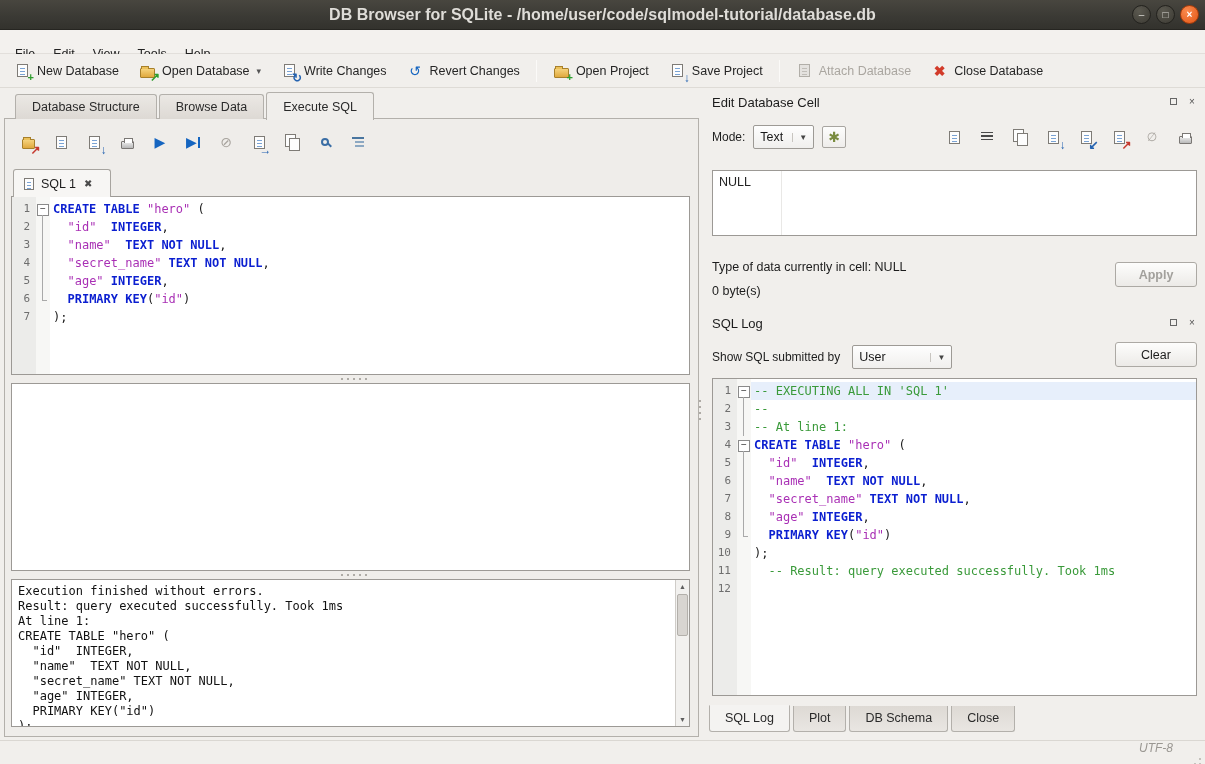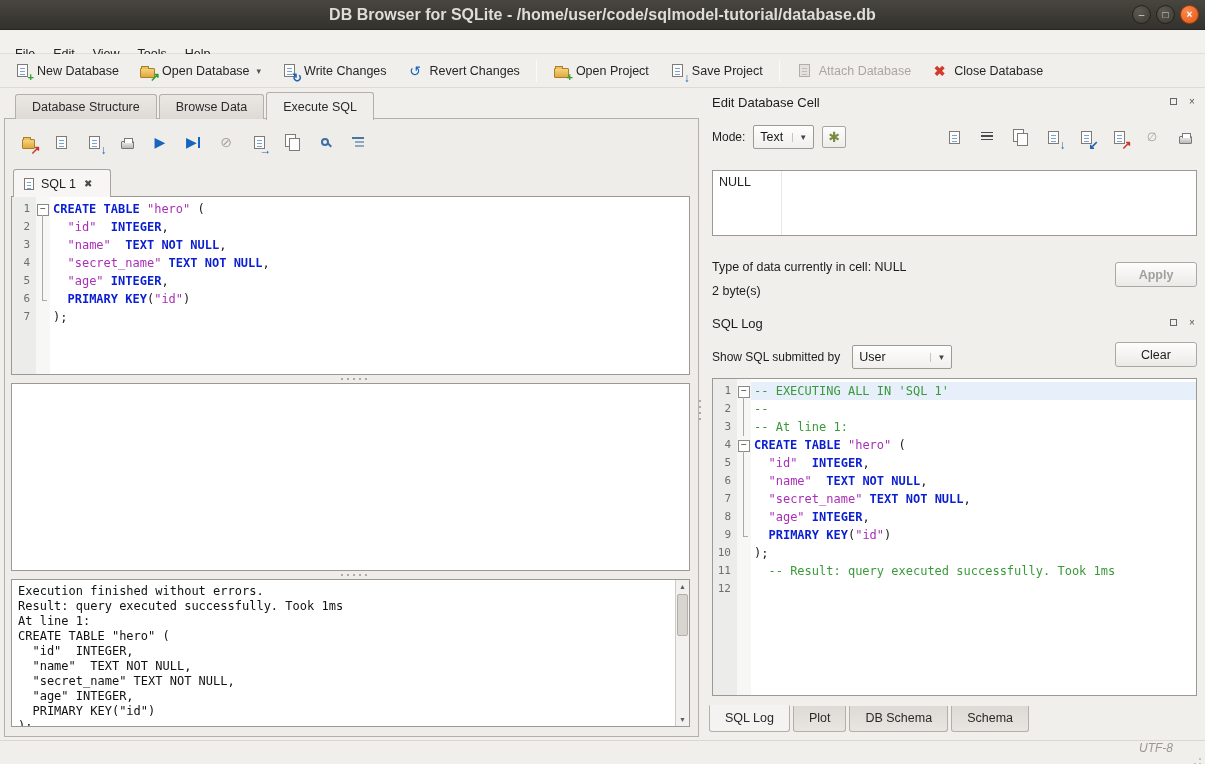--- a/index.html
+++ b/index.html
@@ -433,21 +433,21 @@
           </span>
       </span>
     </div>
 
     <div class="cellbox">
       <span class="cellval">NULL</span>
       <span class="divider"></span>
     </div>
 
     <div class="info1">Type of data currently in cell: NULL</div>
-    <div class="info2">2 byte(s)</div>
+    <div class="info2">0 byte(s)</div>
     <button class="qbtn apply disabled">Apply</button>
 
     <div class="dockhdr" style="top:228px;">SQL Log</div>
     <div class="hdr-btns" style="top:228px;">
       <span class="hb">
           <span class="sq"></span>
         </span>
       <span class="hb">×</span>
     </div>
 
@@ -520,21 +520,21 @@
           <span class="ln">12</span>
           <span class="fold"></span>
           <span class="code"></span>
         </div>
       </div>
 
     <div class="bottom-tabs">
       <div class="btab active">SQL Log</div>
       <div class="btab">Plot</div>
       <div class="btab">DB Schema</div>
-      <div class="btab">Schema</div>
+      <div class="btab">Close</div>
     </div>
 
   </div>
 
   <div class="statusbar">
     <span class="enc">UTF-8</span>
     <span class="grip"></span>
   </div>
 
 </div>

